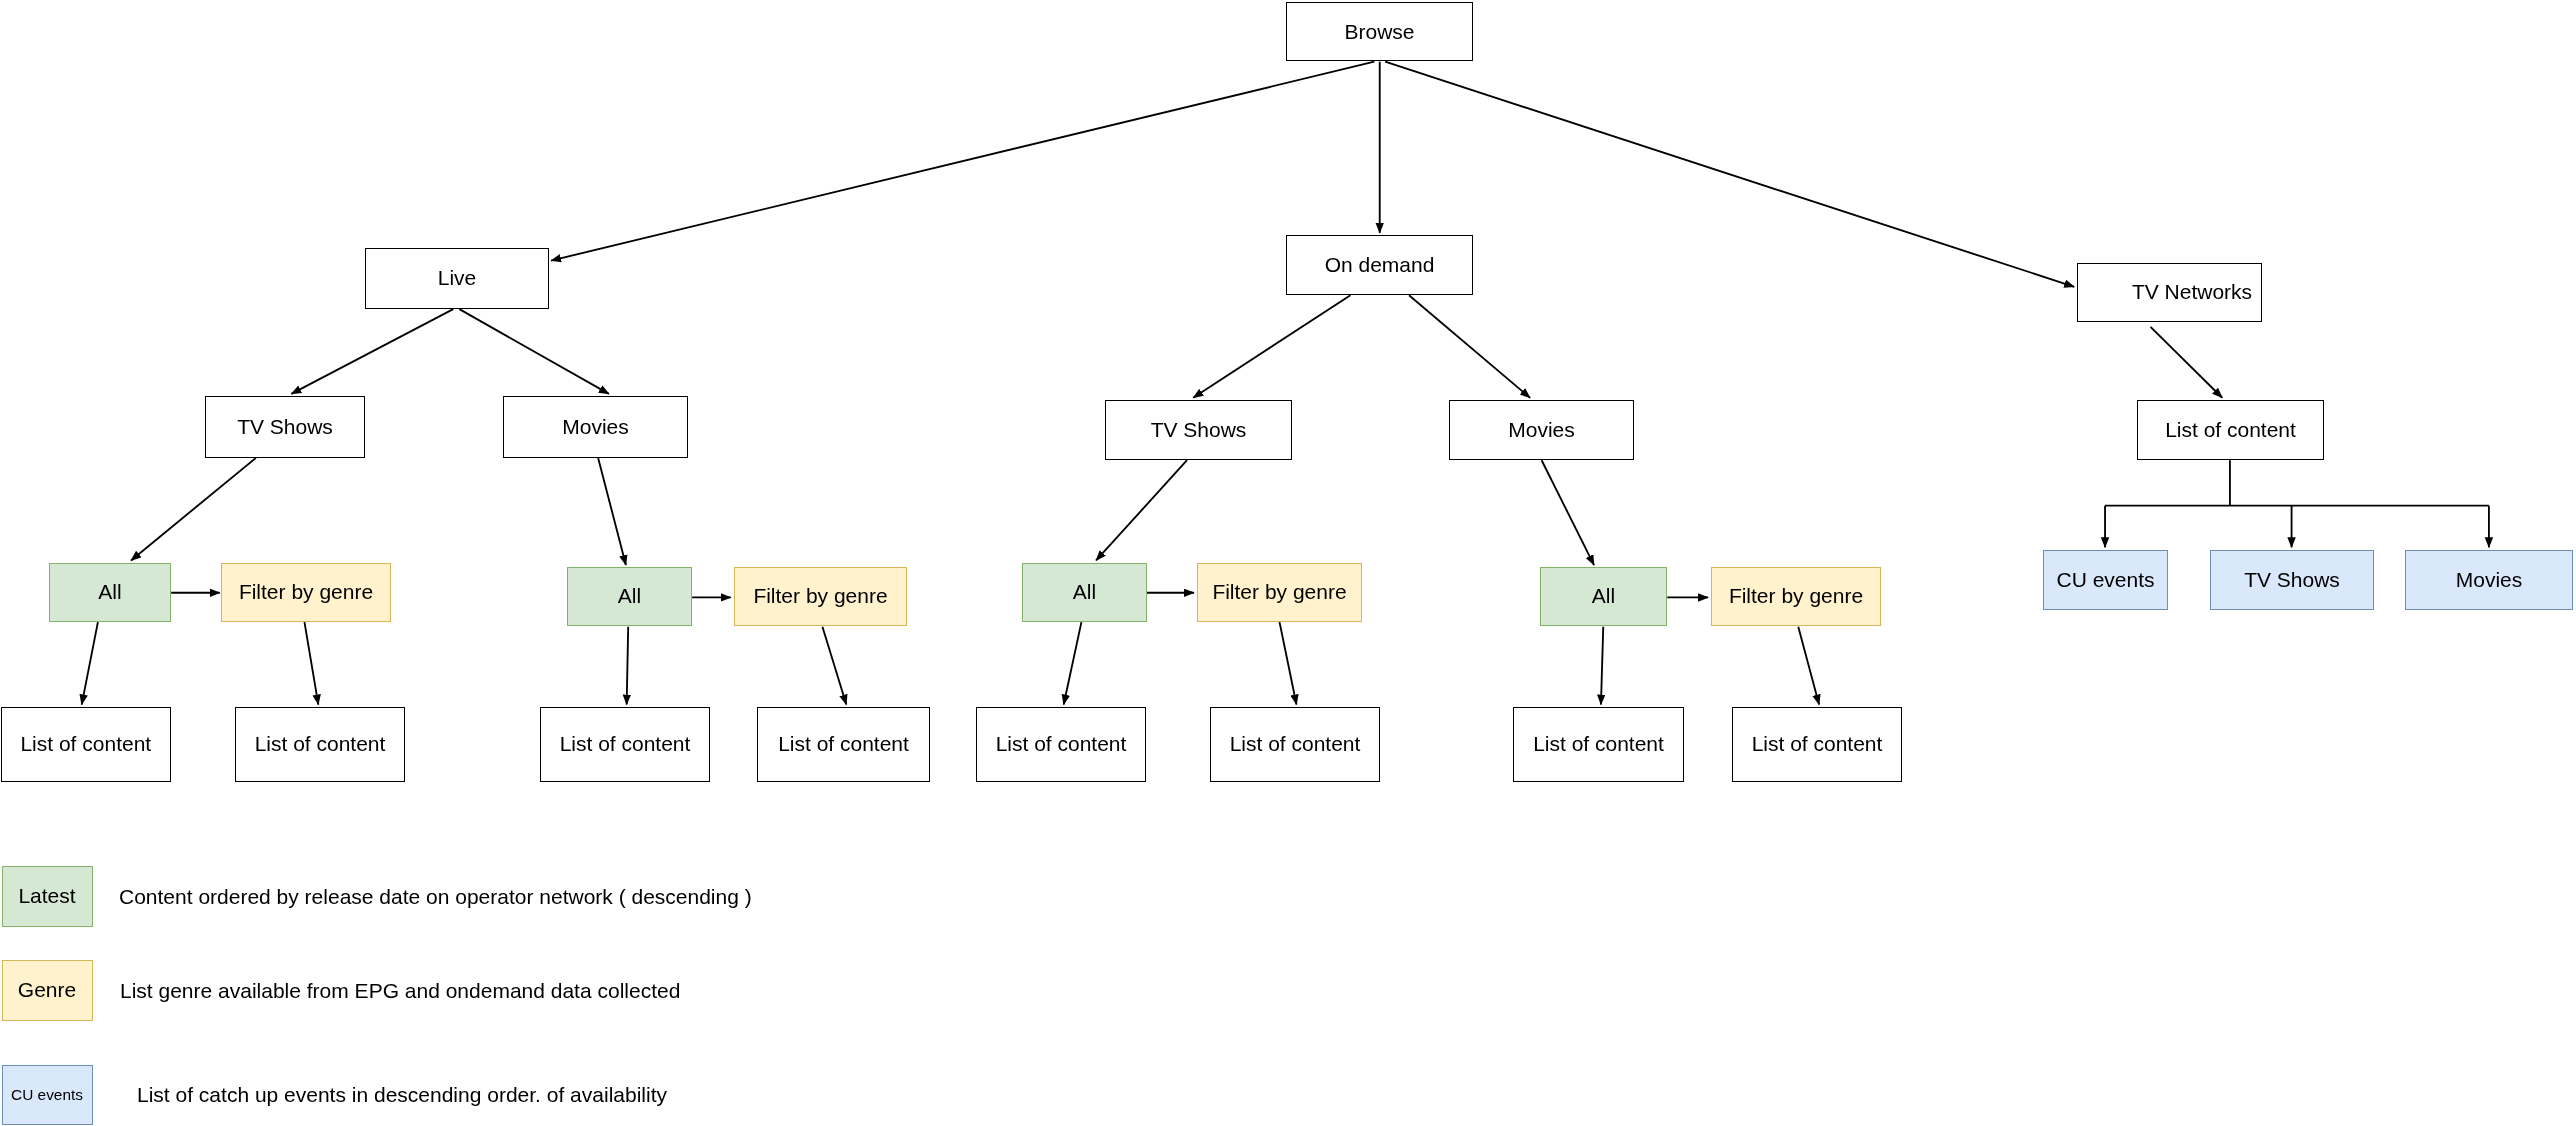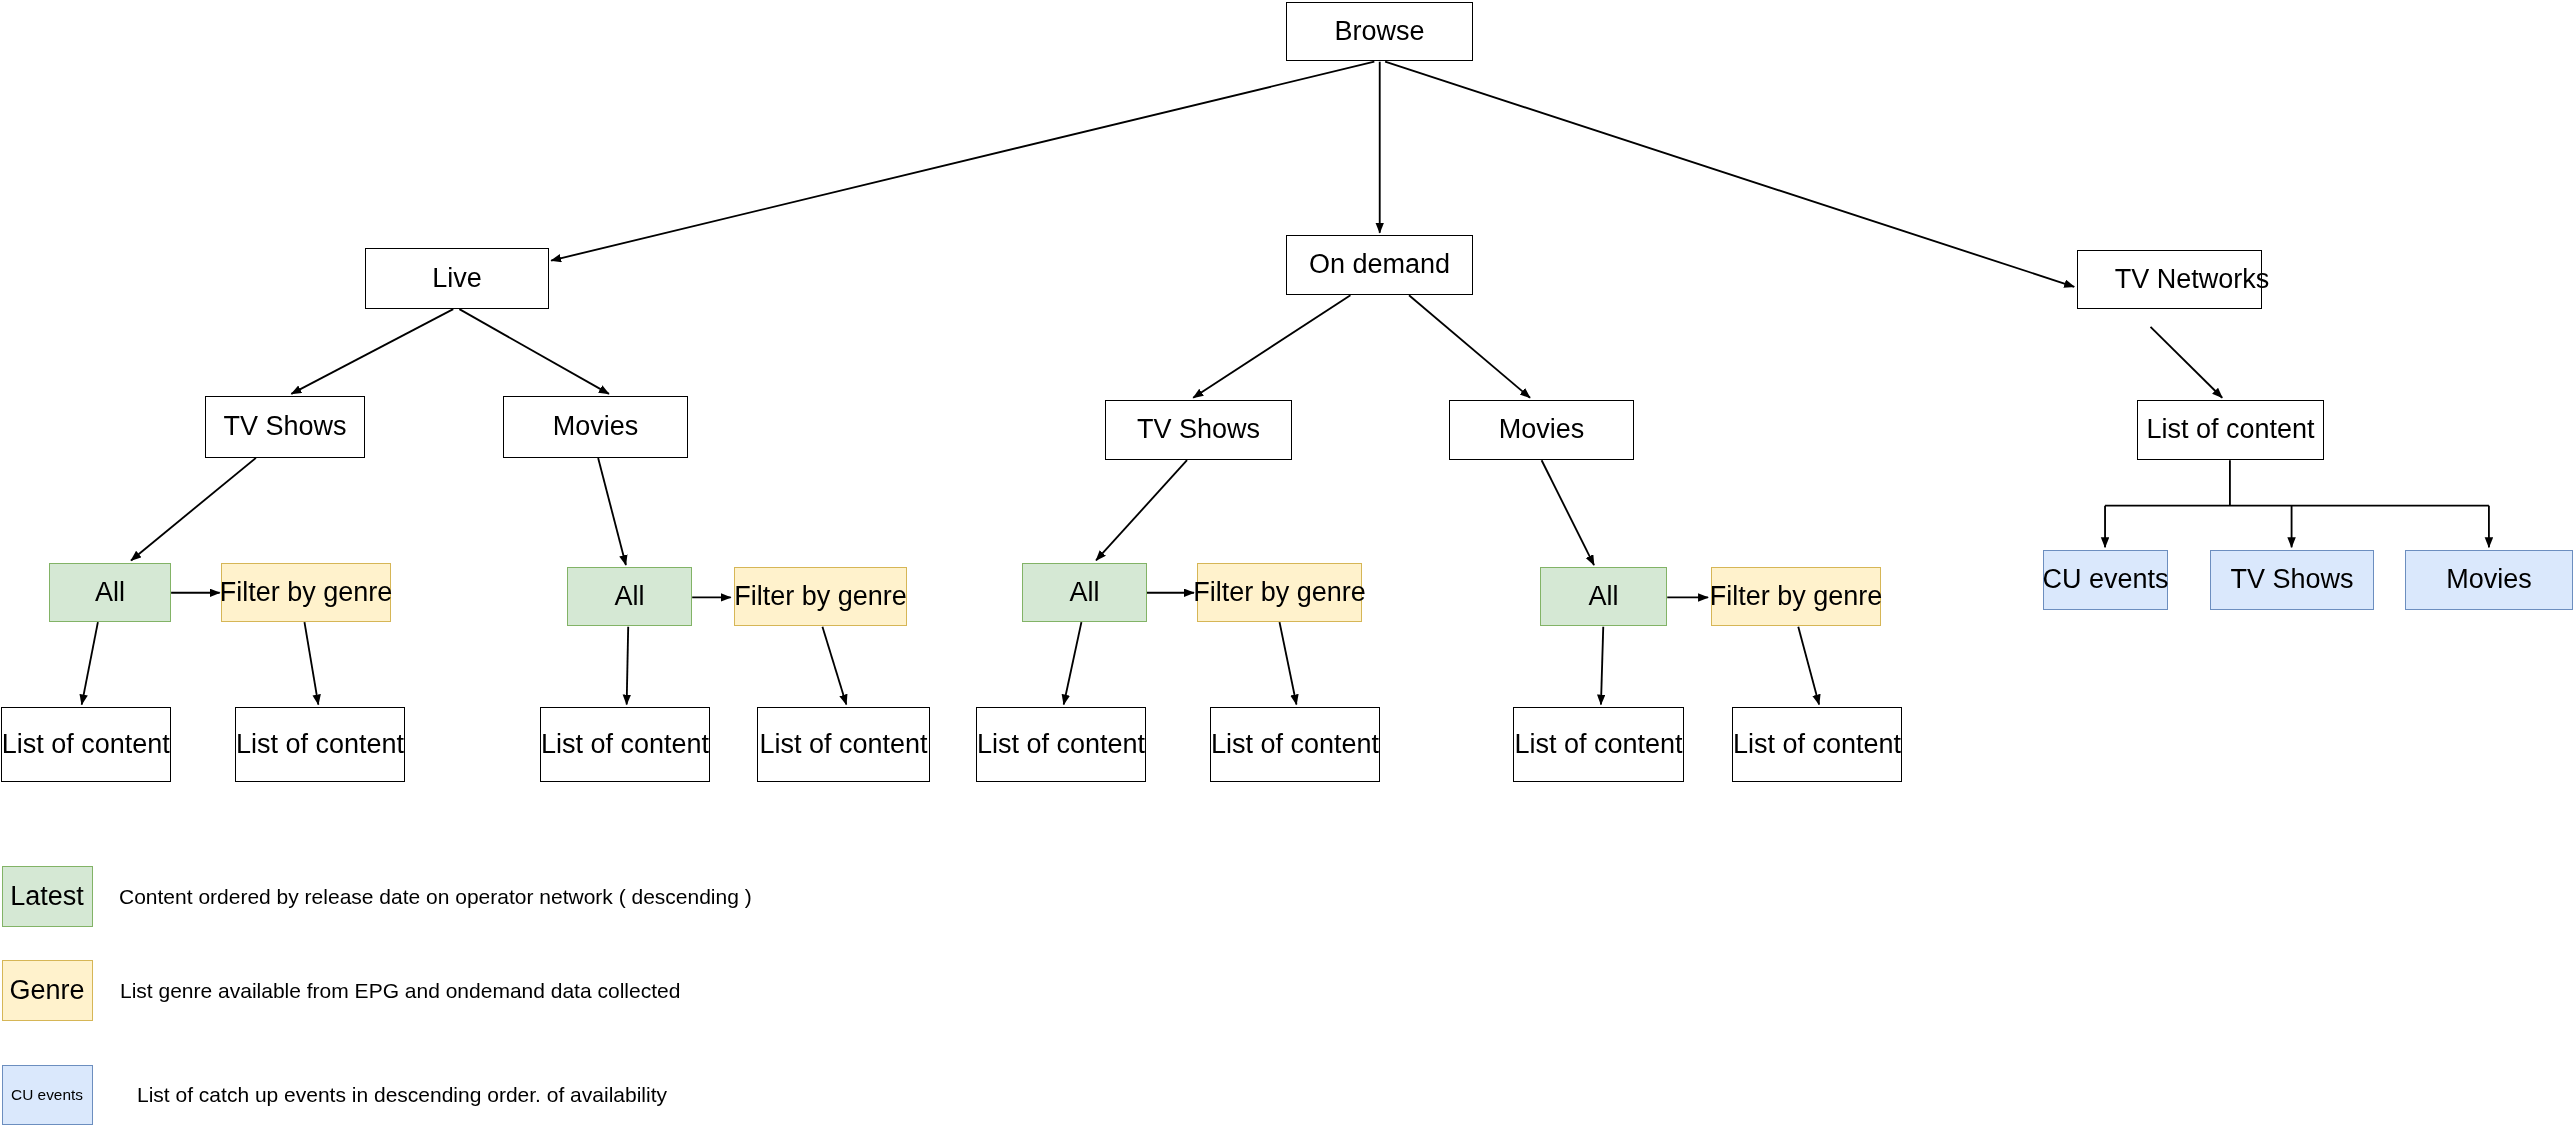--- a/index.html
+++ b/index.html
@@ -24,21 +24,21 @@
   }
   .node {
     position: absolute;
     box-sizing: border-box;
     display: flex;
     align-items: center;
     justify-content: center;
     border: 1.9px solid #000000;
     background: #ffffff;
     color: #000000;
-    font-size: 27px;
+    font-size: 21px;
     line-height: 1.15;
     text-align: center;
     white-space: nowrap;
   }
   .node.small { font-size: 15.4px; }
   .legend-text {
     position: absolute;
     display: flex;
     align-items: center;
     color: #000000;
@@ -85,21 +85,21 @@
         <polyline points="2731,656 3229,656" stroke="#000000"></polyline>
         <polyline points="2731,656 2731,710" stroke="#000000" marker-end="url(#arrowhead)"></polyline>
         <polyline points="2973,656 2973,710" stroke="#000000" marker-end="url(#arrowhead)"></polyline>
         <polyline points="3229,656 3229,710" stroke="#000000" marker-end="url(#arrowhead)"></polyline>
       </g>
   </svg>
   <div id="node-layer">
       <div class="node" style="left: 1286px; top: 2.3px; width: 187px; height: 59px; background: rgb(255, 255, 255); border-color: rgb(0, 0, 0);">Browse</div>
       <div class="node" style="left: 365px; top: 248px; width: 184px; height: 61px; background: rgb(255, 255, 255); border-color: rgb(0, 0, 0);">Live</div>
       <div class="node" style="left: 1286px; top: 235px; width: 187px; height: 60px; background: rgb(255, 255, 255); border-color: rgb(0, 0, 0);">On demand</div>
-      <div class="node" style="left: 2077px; top: 250px; width: 185px; height: 59px; background: rgb(255, 255, 255); border-color: rgb(0, 0, 0); padding-left: 45px;">TV Networks</div>
+      <div class="node" style="left: 2077px; top: 263px; width: 185px; height: 59px; background: rgb(255, 255, 255); border-color: rgb(0, 0, 0); padding-left: 45px;">TV Networks</div>
       <div class="node" style="left: 205px; top: 396px; width: 160px; height: 62px; background: rgb(255, 255, 255); border-color: rgb(0, 0, 0);">TV Shows</div>
       <div class="node" style="left: 503px; top: 396px; width: 185px; height: 62px; background: rgb(255, 255, 255); border-color: rgb(0, 0, 0);">Movies</div>
       <div class="node" style="left: 1105px; top: 400px; width: 187px; height: 60px; background: rgb(255, 255, 255); border-color: rgb(0, 0, 0);">TV Shows</div>
       <div class="node" style="left: 1449px; top: 400px; width: 185px; height: 60px; background: rgb(255, 255, 255); border-color: rgb(0, 0, 0);">Movies</div>
       <div class="node" style="left: 2137px; top: 400px; width: 187px; height: 60px; background: rgb(255, 255, 255); border-color: rgb(0, 0, 0);">List of content</div>
       <div class="node" style="left: 49px; top: 563px; width: 122px; height: 59px; background: rgb(213, 232, 212); border-color: rgb(130, 179, 102);">All</div>
       <div class="node" style="left: 221px; top: 563px; width: 170px; height: 59px; background: rgb(255, 242, 204); border-color: rgb(214, 182, 86);">Filter by genre</div>
       <div class="node" style="left: 567px; top: 567px; width: 125px; height: 59px; background: rgb(213, 232, 212); border-color: rgb(130, 179, 102);">All</div>
       <div class="node" style="left: 734px; top: 567px; width: 173px; height: 59px; background: rgb(255, 242, 204); border-color: rgb(214, 182, 86);">Filter by genre</div>
       <div class="node" style="left: 1022px; top: 563px; width: 125px; height: 59px; background: rgb(213, 232, 212); border-color: rgb(130, 179, 102);">All</div>

